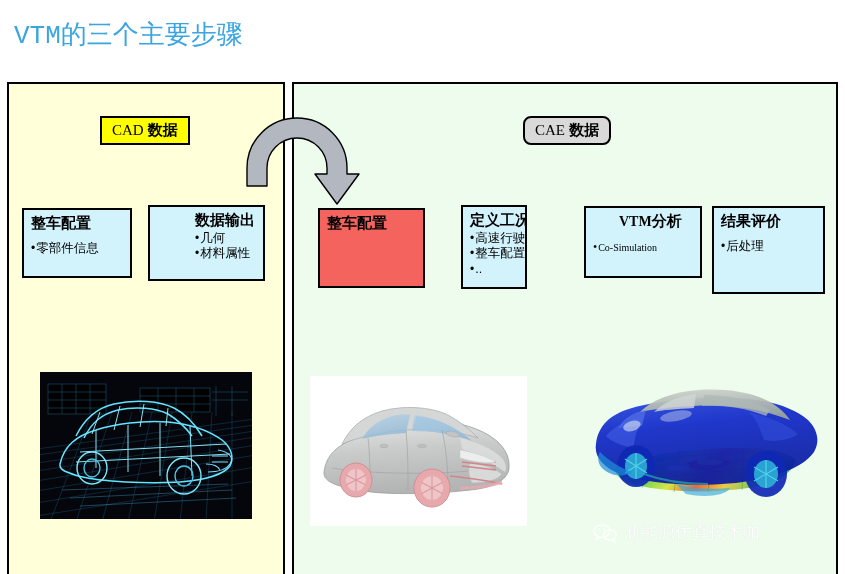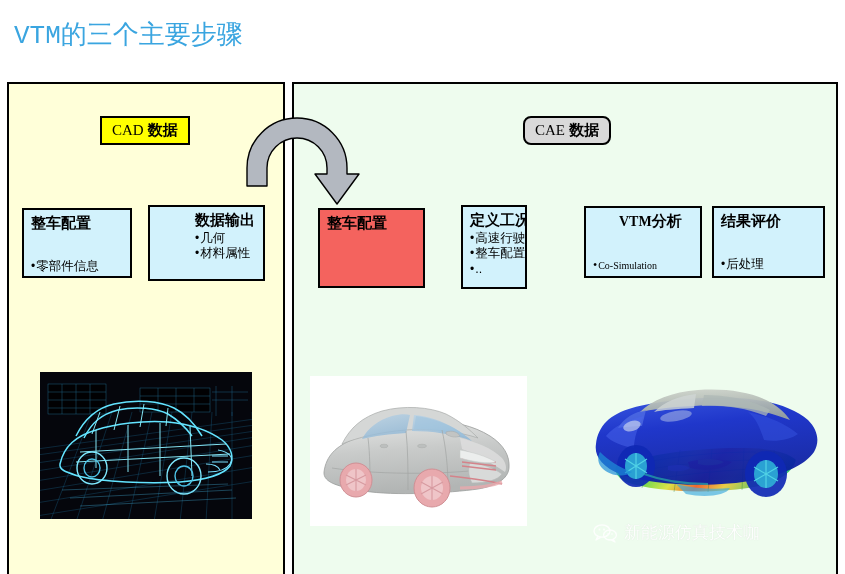--- a/index.html
+++ b/index.html
@@ -130,29 +130,29 @@
   }
   .step-list li.mono {
     font-family: Liberation Serif, serif;
     font-size: 10px;
   }
   .step-list li::before {
     content: "\2022";
     margin-right: 1px;
     font-size: 12px;
   }
-  .gap-top { margin-top: 27px; }
+  .gap-top { margin-top: 9px; }
 
   
   .box-a { left: 22px;  top: 208px; width: 110px; height: 70px; }
   .box-b { left: 148px; top: 205px; width: 117px; height: 76px; padding-left: 45px; }
   .box-c { left: 318px; top: 208px; width: 107px; height: 80px; }
   .box-d { left: 437px; top: 205px; width: 66px;  height: 84px; margin-left: 24px; }
   .box-e { left: 584px; top: 206px; width: 118px; height: 72px; }
-  .box-f { left: 712px; top: 206px; width: 113px; height: 72px; }
+  .box-f { left: 712px; top: 206px; width: 113px; height: 88px; }
 
   
   .img-frame {
     position: absolute;
     overflow: hidden;
   }
   .img-cad  { left: 40px;  top: 372px; width: 212px; height: 147px; background: #030308; }
   .img-mesh { left: 310px; top: 376px; width: 217px; height: 150px; background: #ffffff; }
   .img-fea  { left: 580px; top: 382px; width: 248px; height: 140px; background: transparent; }
 

